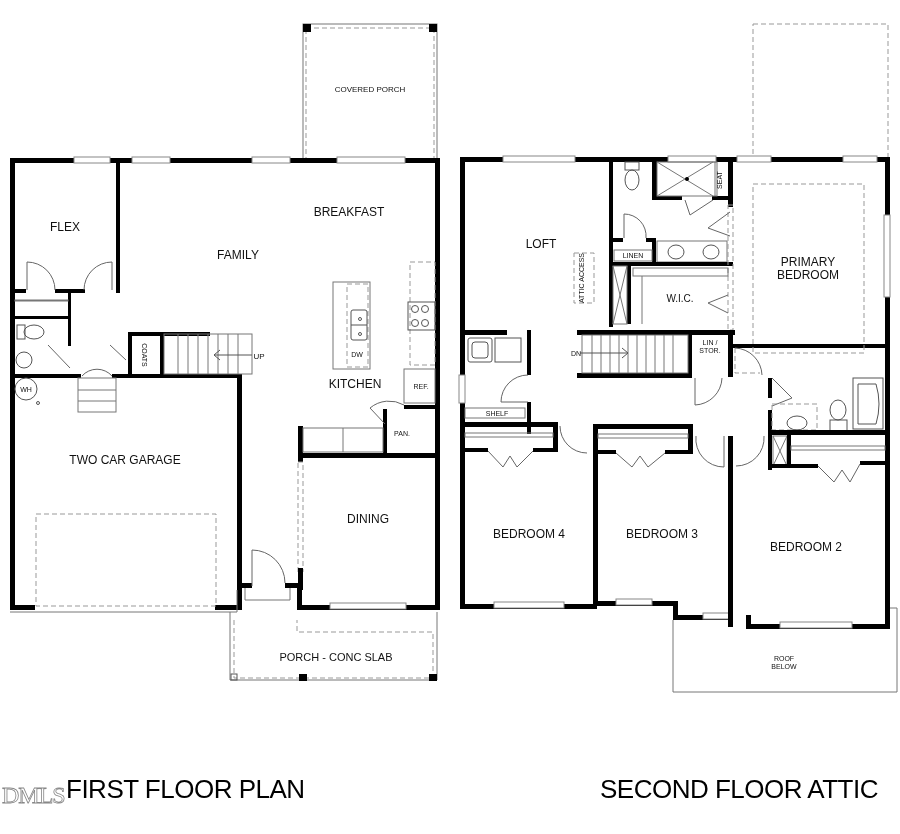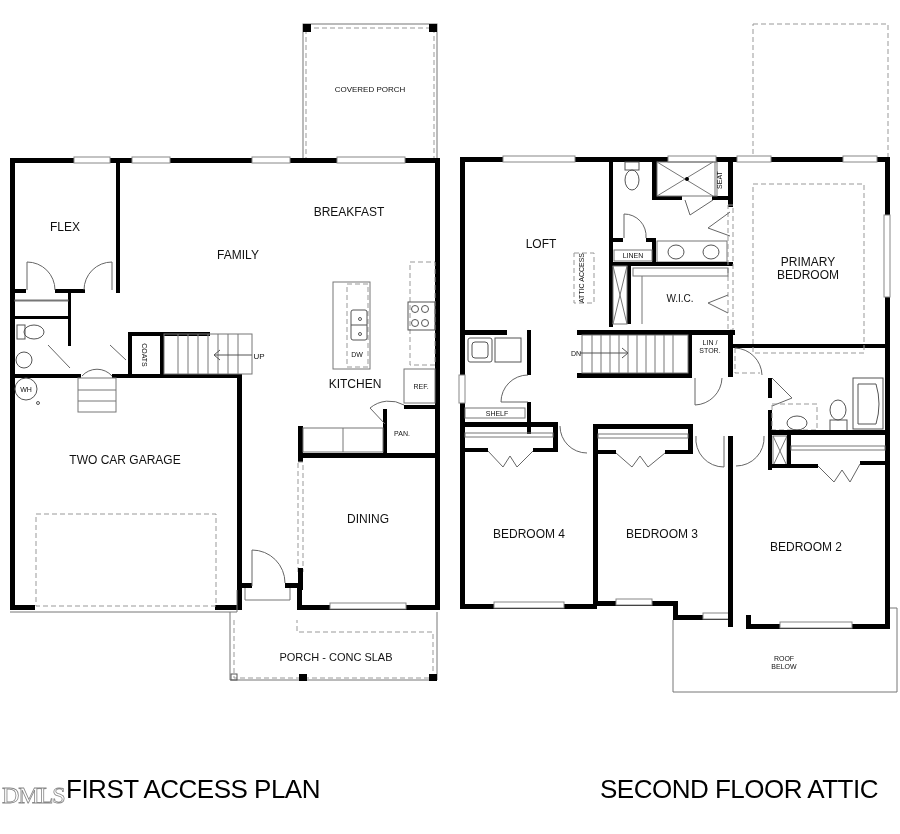--- a/index.html
+++ b/index.html
@@ -308,14 +308,14 @@
     <text x="808" y="279" class="lbl room">BEDROOM</text>
     <text x="529" y="538" class="lbl room">BEDROOM 4</text>
     <text x="662" y="538" class="lbl room">BEDROOM 3</text>
     <text x="806" y="551" class="lbl room">BEDROOM 2</text>
     <text x="784" y="661" class="lbl tiny">ROOF</text>
     <text x="784" y="669" class="lbl tiny">BELOW</text>
   </g>
 </svg>
 
 <div class="watermark">DMLS</div>
-<div class="title" style="left:66px">FIRST ACCESS PLAN</div>
+<div class="title" style="left:66px">FIRST FLOOR PLAN</div>
 <div class="title" style="left:600px">SECOND FLOOR ATTIC</div>
 
 </body></html>

